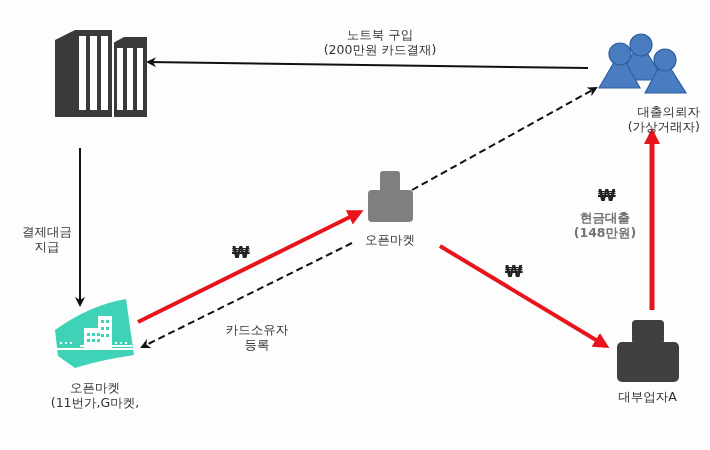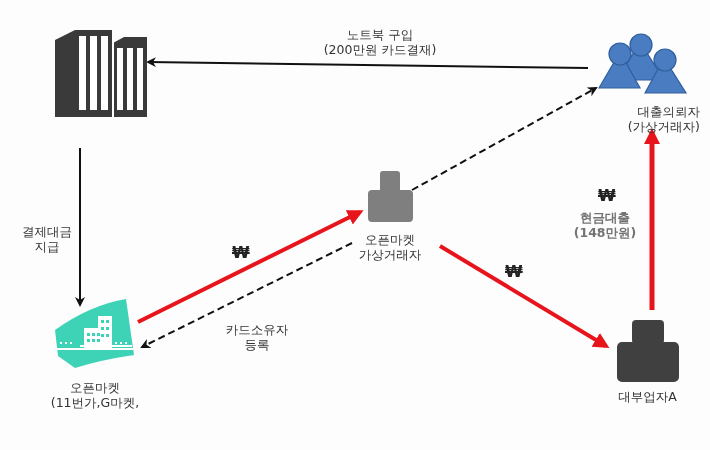--- a/index.html
+++ b/index.html
@@ -106,21 +106,20 @@
   </div>
 
   <div class="lbl" style="left:590px; top:104px; width:110px;text-align:right;">
     <div>대출의뢰자</div>
     <div>(가상거래자)</div>
   </div>
 
 
   <div class="lbl" style="left:340px; top:232px; width:100px;">
     <div>오픈마켓</div>
-    <div>가상거래자</div>
   </div>
 
   <div class="lbl" style="left:11px; top:213px; width:72px;margin-top:11px;">
     <div>결제대금</div>
     <div>지급</div>
   </div>
 
   <div class="lbl" style="left:222px; top:322px; width:70px;">
     <div>카드소유자</div>
     <div>등록</div>

